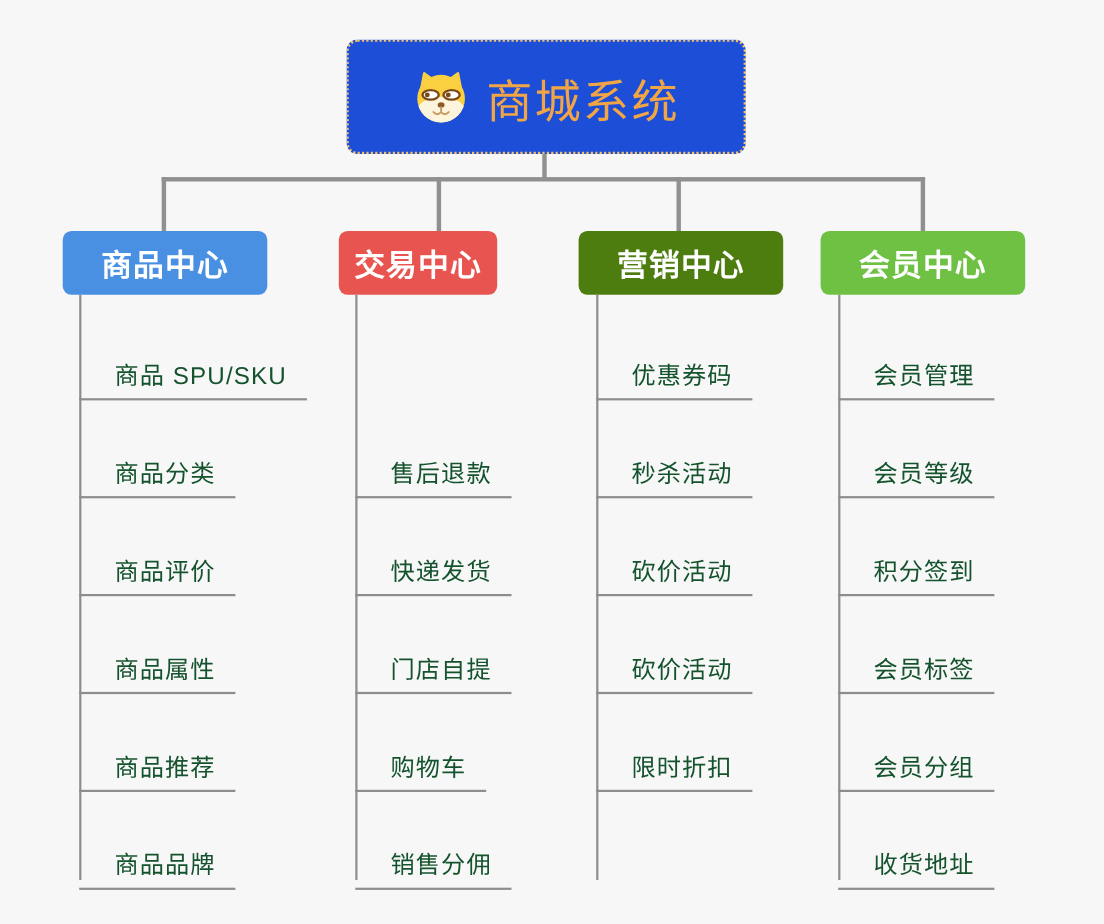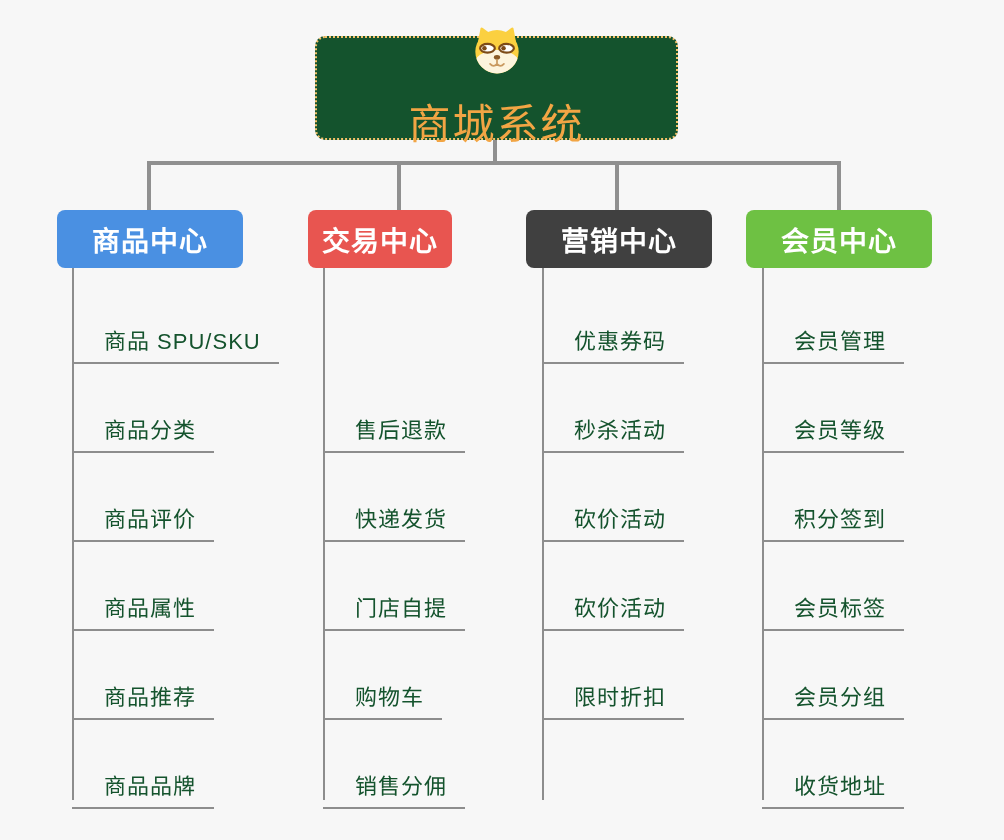--- a/index.html
+++ b/index.html
@@ -7,23 +7,23 @@
     width:1004px;height:840px;
     background:#f7f7f7;
     font-family:"Liberation Sans","DejaVu Sans",sans-serif;
     overflow:hidden;
   }
   #canvas{position:relative;width:1004px;height:840px;background:#f7f7f7;}
 
   
   .root-node{
     position:absolute;left:315px;top:36px;width:363px;height:104px;
-    background:#14532d;border:2px dotted #f3c169;border-radius:10px;
+    background:#1d4ed8;border:2px dotted #f3c169;border-radius:10px;
     box-sizing:border-box;
-    display:flex;align-items:center;justify-content:center;gap:15px;flex-direction:column;
+    display:flex;align-items:center;justify-content:center;gap:15px;
   }
   .root-title{font-size:42px;color:#f2a544;letter-spacing:2px;}
   .root-icon{width:52px;height:50px;flex:0 0 auto;}
 
   
   .line{position:absolute;background:#909090;}
   .stem{left:493px;top:140px;width:4px;height:24px;}
   .hbar{left:147px;top:161px;width:694px;height:4px;}
   .drop{top:161px;width:4px;height:49px;}
   .drop.d0{left:147px}.drop.d1{left:397px}.drop.d2{left:615px}.drop.d3{left:837px}
@@ -85,21 +85,21 @@
 
   <div class="line stem"></div>
   <div class="line hbar"></div>
   <div class="line drop d0"></div>
   <div class="line drop d1"></div>
   <div class="line drop d2"></div>
   <div class="line drop d3"></div>
 
   <div class="branch-box b0" style="background-color: rgb(74, 144, 226);">商品中心</div>
   <div class="branch-box b1" style="background-color: rgb(232, 85, 80);">交易中心</div>
-  <div class="branch-box b2" style="background-color: #404040;">营销中心</div>
+  <div class="branch-box b2" style="background-color: #4d7c0f;">营销中心</div>
   <div class="branch-box b3" style="background-color: rgb(110, 193, 67);">会员中心</div>
 
   <div class="trunk t0"></div>
   <div class="trunk t1"></div>
   <div class="trunk t2"></div>
   <div class="trunk t3"></div>
 
   <div class="leaf c0 r0">商品 SPU/SKU</div>
   <div class="leaf c0 r1">商品分类</div>
   <div class="leaf c0 r2">商品评价</div>

